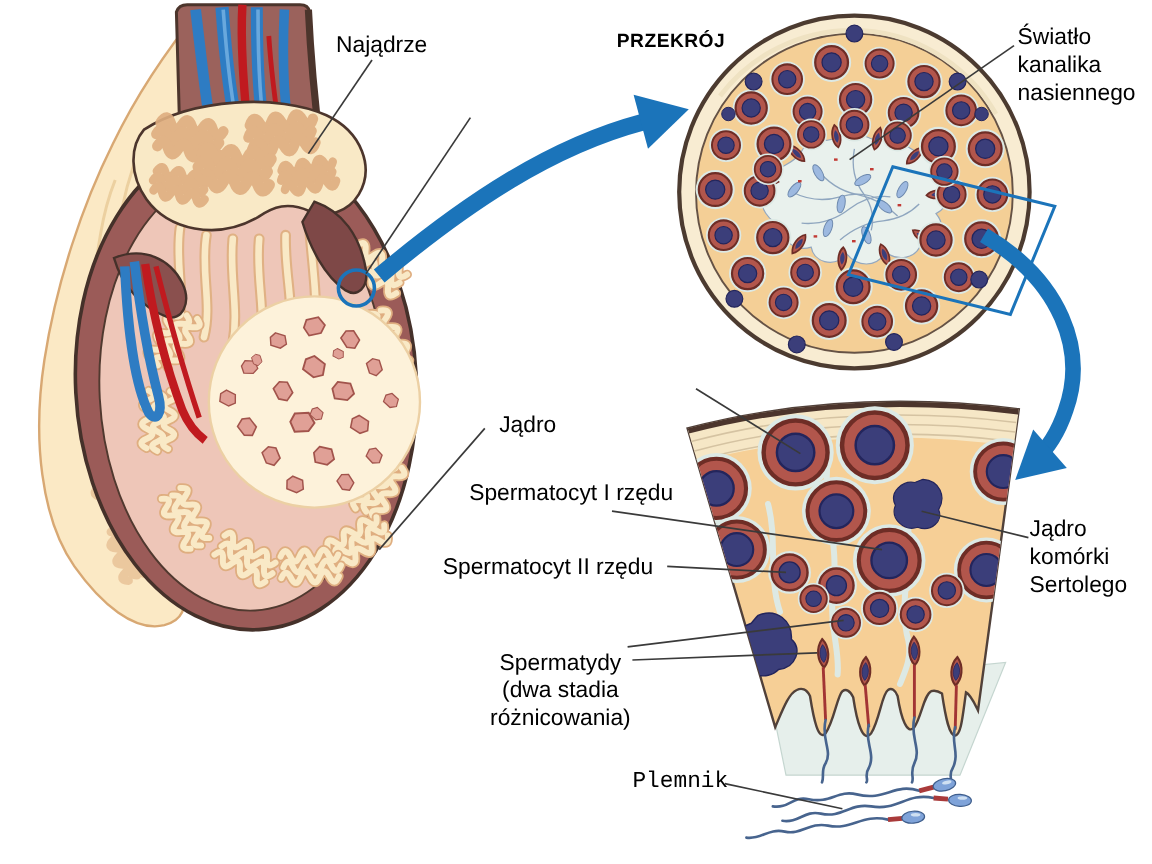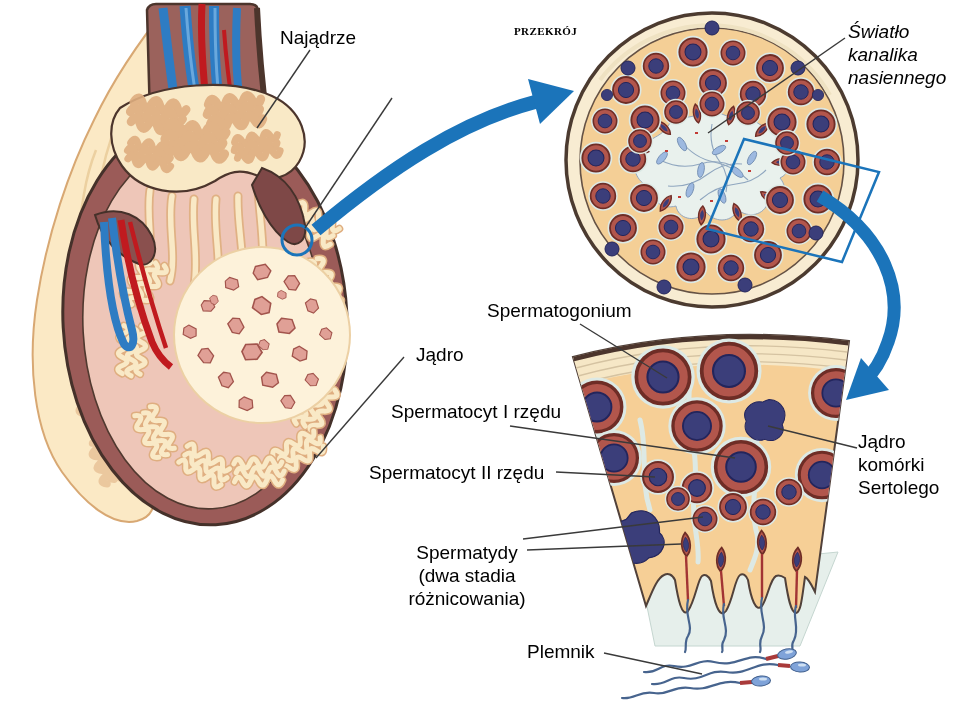--- a/index.html
+++ b/index.html
@@ -1,21 +1,21 @@
 <!DOCTYPE html>
 <html><head>
 <meta charset="utf-8">
 <style>
   html,body{margin:0;padding:0;background:#fff;}
   #stage{position:relative;width:960px;height:720px;background:#fff;overflow:hidden;
          font-family:"Liberation Sans",sans-serif;}
   #art{position:absolute;left:0;top:0;width:960px;height:720px;}
   .lbl{position:absolute;font:19px/1.22 "Liberation Sans",sans-serif;color:#000;
        white-space:pre-line;}
-  .lbl.bold{font-weight:bold;font-size:11px;letter-spacing:.4px;font-family:Liberation Serif, serif;}
+  .lbl.bold{font-weight:bold;font-size:16px;letter-spacing:.4px;}
   .lbl.center{text-align:center;}
   
   .sq{fill:none;stroke-linecap:round;}
   .lo{stroke:#dfae80;stroke-width:8;fill:none;}
   .li{stroke:#f9e9c6;stroke-width:5;fill:none;}
   .strandO{stroke:#e0b184;stroke-width:9;fill:none;stroke-linecap:round;}
   .strandI{stroke:#f9e9c6;stroke-width:5.5;fill:none;stroke-linecap:round;}
   .halo{fill:#dce9e5;}
   .ring{fill:#b2564c;stroke:#6e2d26;stroke-width:1.8;}
   .nuc{fill:#3b3e7a;stroke:#23255c;stroke-width:1;}
@@ -387,28 +387,27 @@
     <path class="lline" d="M556,472 L655,477"></path>
     <path class="lline" d="M523,539 L703,517"></path>
     <path class="lline" d="M527,550 L681,544"></path>
     <path class="lline" d="M857,448 L768,426"></path>
     <path class="lline" d="M604,653 L702,674"></path>
   </g>
 </svg>
 
   <div class="lbl" style="left:280px;top:26px;">Najądrze</div>
   <div class="lbl bold" style="left:514px;top:25px;">PRZEKRÓJ</div>
-  <div class="lbl" style="left:848px;top:20px;font-style:italic;">Światło
+  <div class="lbl" style="left:848px;top:20px;">Światło
 kanalika
 nasiennego</div>
-  <div class="lbl" style="left:487px;top:299px;">Spermatogonium</div>
   <div class="lbl" style="left:416px;top:343px;">Jądro</div>
   <div class="lbl" style="left:369px;top:461px;">Spermatocyt II rzędu</div>
   <div class="lbl" style="left:391px;top:400px;">Spermatocyt I rzędu</div>
   <div class="lbl" style="left:858px;top:430px;">Jądro
 komórki
 Sertolego</div>
   <div class="lbl center" style="left:398px;top:541px;width:138px;">Spermatydy
 (dwa stadia
 różnicowania)</div>
-  <div class="lbl" style="left:527px;top:640px;">Plemnik</div>
+  <div class="lbl" style="left:527px;top:640px;font-family:Liberation Mono, monospace;">Plemnik</div>
 
 </div>
 
 </body></html>

